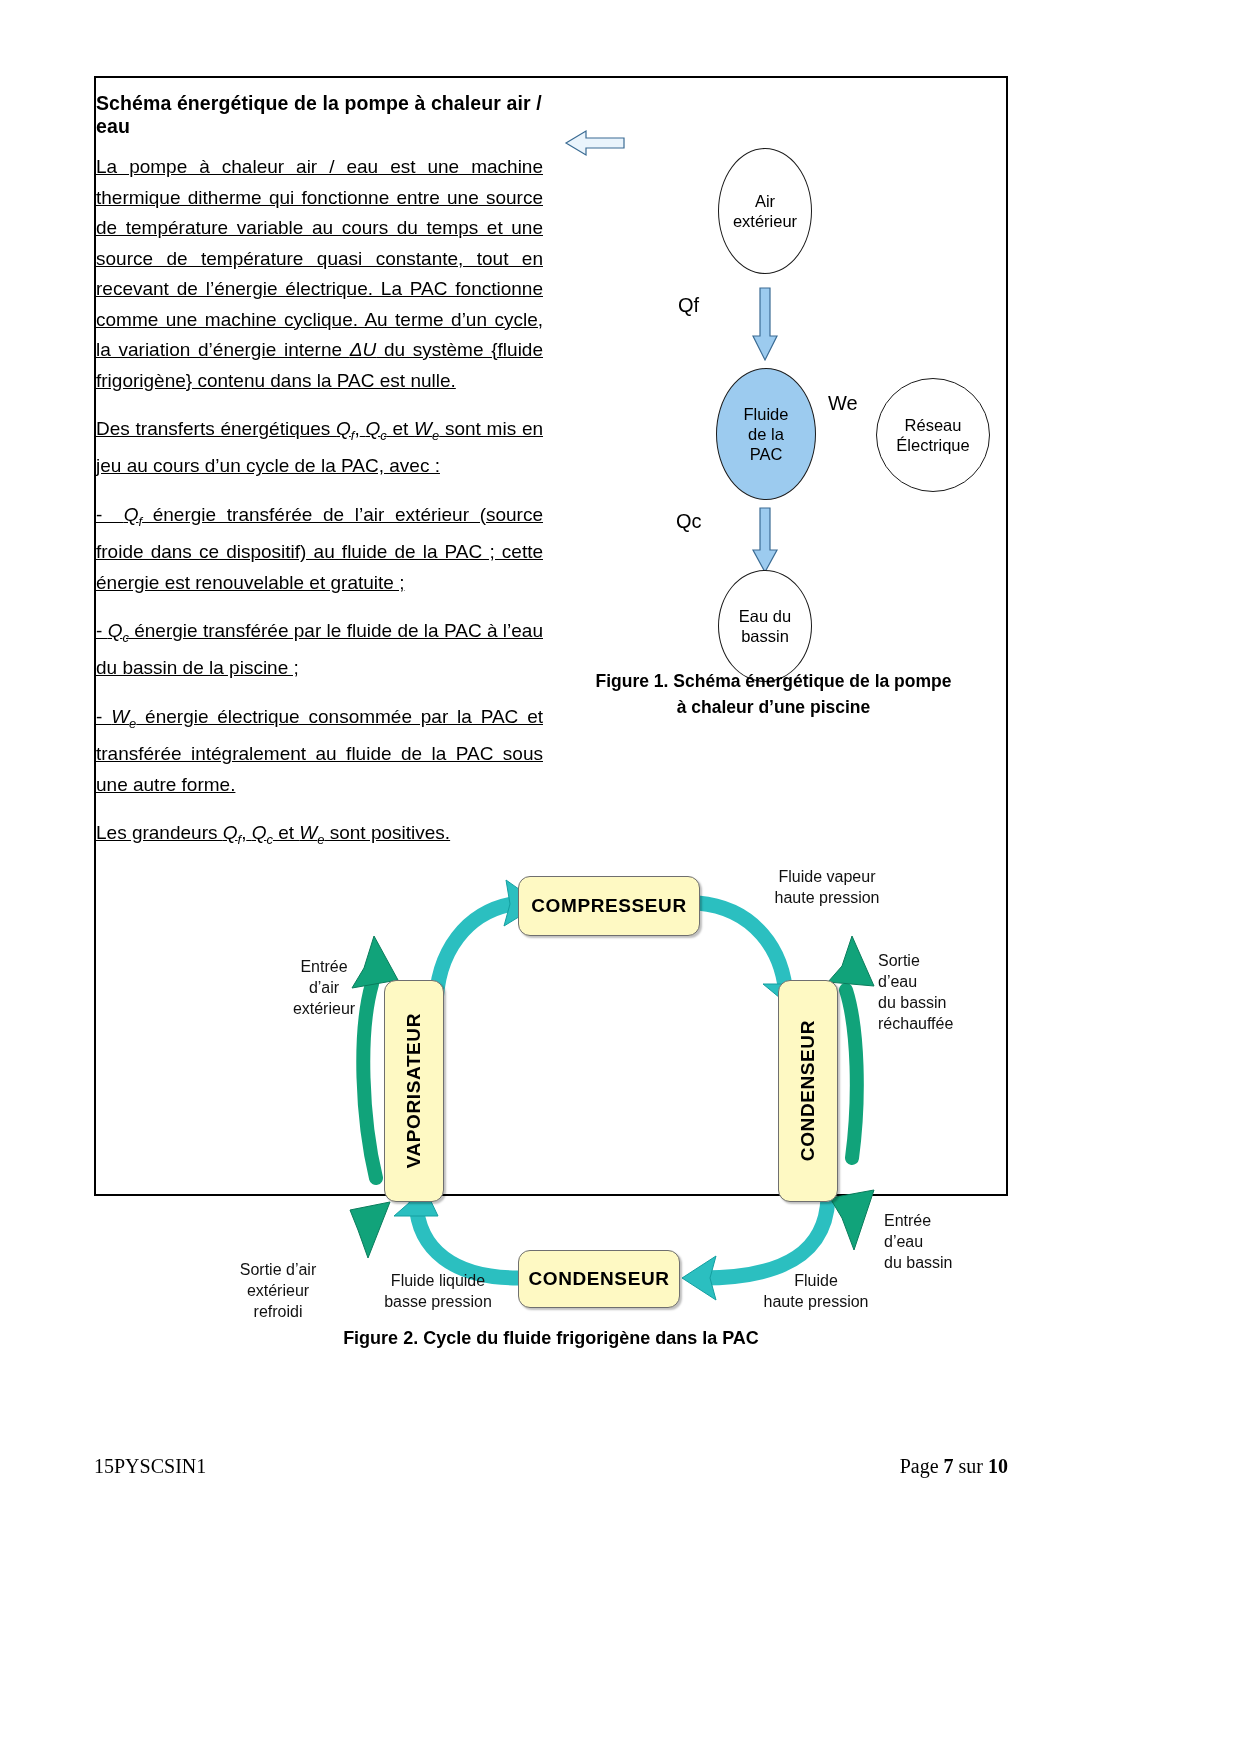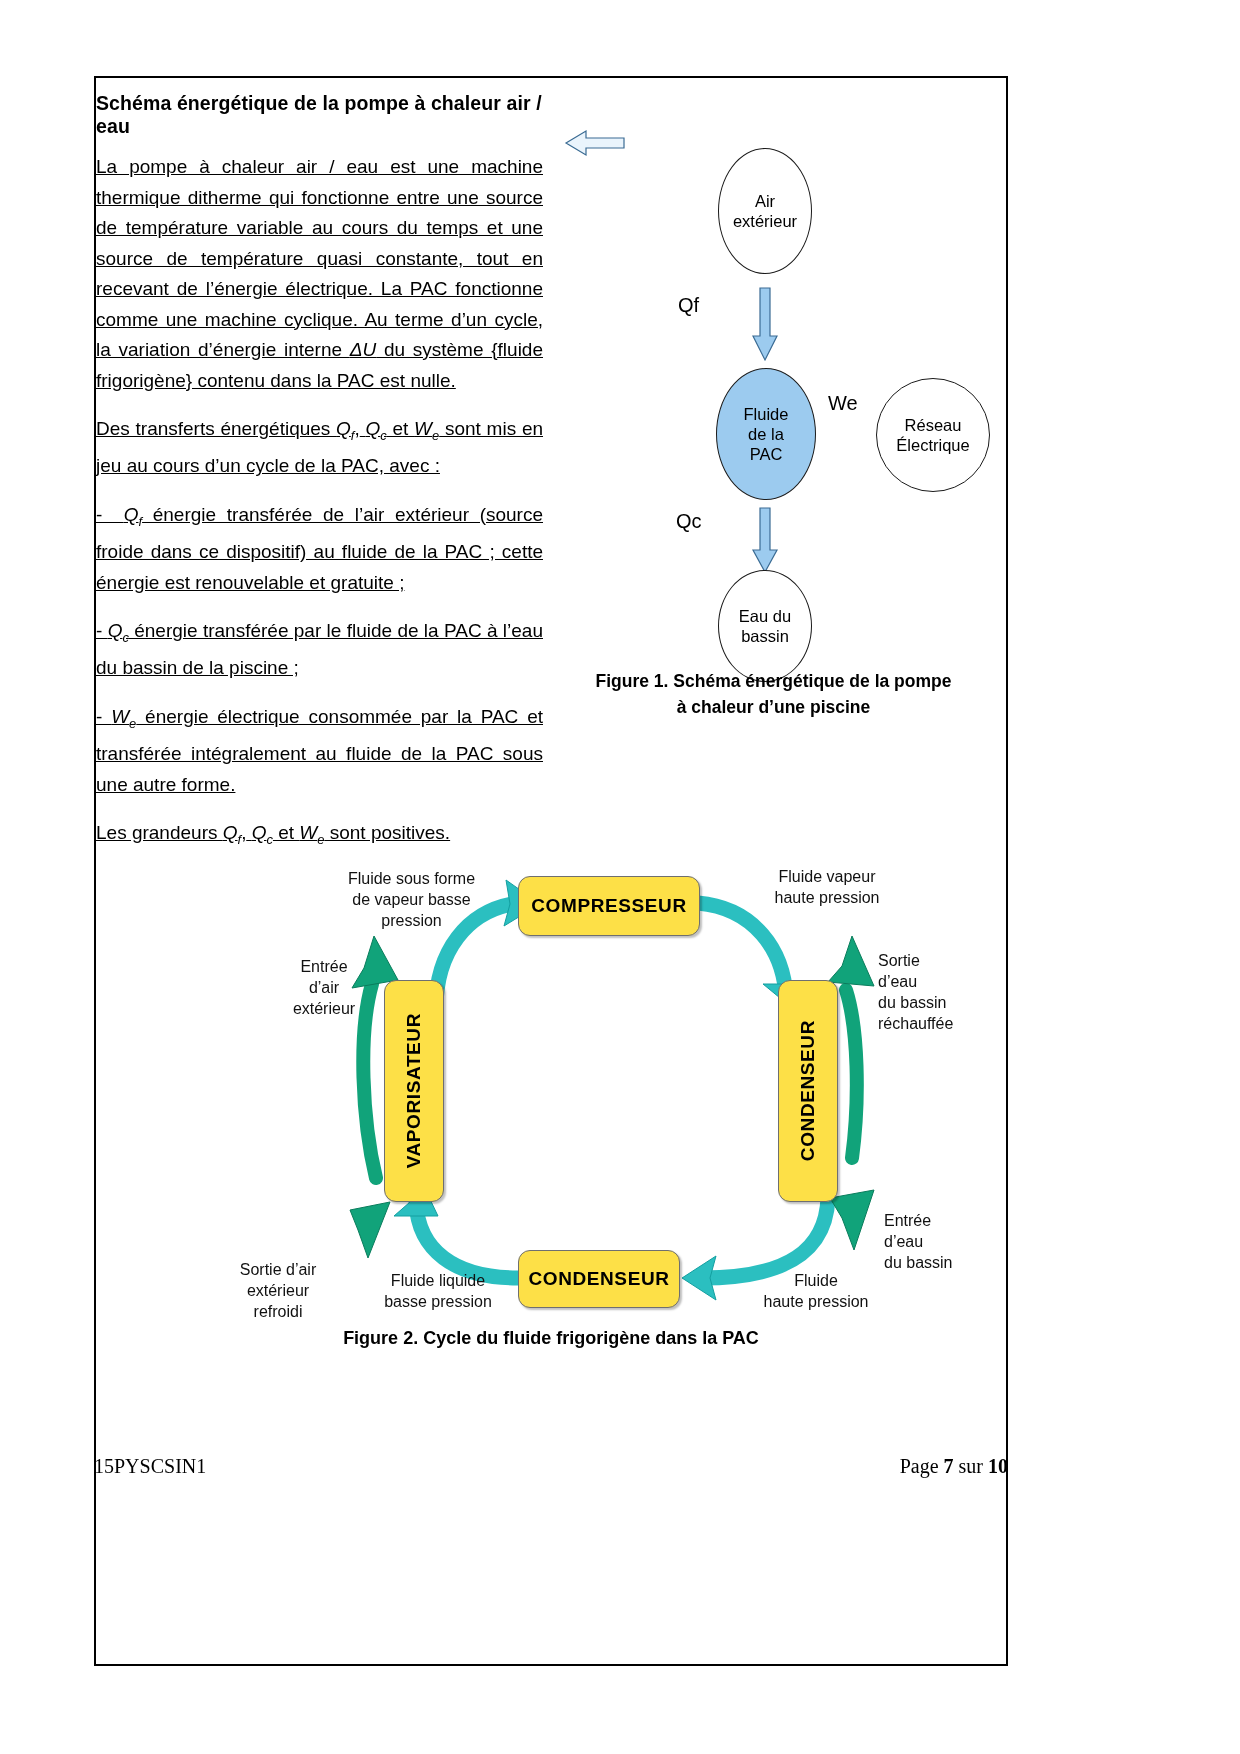--- a/index.html
+++ b/index.html
@@ -1,20 +1,20 @@
 <!DOCTYPE html>
 <html><head>
 <meta charset="utf-8">
 <style>
   html,body{margin:0;padding:0;background:#ffffff;}
   body{width:1240px;height:1754px;font-family:"Liberation Sans",sans-serif;color:#000;position:relative;}
   .page{position:absolute;left:0;top:0;width:1240px;height:1754px;}
 
   .frame{
-    position:absolute;left:94px;top:76px;width:914px;height:1590px;
+    position:absolute;left:94px;top:76px;width:914px;height:1120px;
     border:2px solid #000;box-sizing:border-box;background:#fff;padding-left:44px;
   }
 
   .title{
     position:absolute;left:0px;top:14px;width:470px;
     font-size:19.5px;font-weight:bold;letter-spacing:.1px;
   }
 
   .col{
     position:absolute;left:0px;top:66px;width:447px;
@@ -50,21 +50,21 @@
   .arrowh.a3{left:256px;top:292px;}
 
   .fig1cap{
     position:absolute;left:440px;top:590px;width:475px;
     text-align:center;font-weight:bold;font-size:17.5px;line-height:26px;
   }
 
   
   .fig2{position:absolute;left:40px;top:780px;width:836px;height:480px;}
   .gbox{
-    position:absolute;background:#fde047;border:1.2px solid #6f6f6f;border-radius:12px;
+    position:absolute;background:#fef9c3;border:1.2px solid #6f6f6f;border-radius:12px;
     box-shadow:2px 2px 2px rgba(0,0,0,.25);
     display:flex;align-items:center;justify-content:center;
     font-weight:bold;font-size:19px;letter-spacing:.6px;color:#000;
   }
   .gbox.compresseur{left:382px;top:18px;width:180px;height:58px;}
   .gbox.detendeur{left:382px;top:392px;width:160px;height:56px;}
   .gbox.vaporisateur{left:248px;top:122px;width:58px;height:220px;}
   .gbox.condenseur{left:642px;top:122px;width:58px;height:220px;}
   .vert span{writing-mode:vertical-rl;transform:rotate(180deg);white-space:nowrap;}
 
@@ -210,25 +210,20 @@
       </div>
 
       <div class="gbox vaporisateur vert">
         <span>VAPORISATEUR</span>
       </div>
 
       <div class="gbox detendeur">
         <span>CONDENSEUR</span>
       </div>
 
-      <div class="f2lbl l-tl">
-        <span>Fluide sous forme</span><br>
-        <span>de vapeur basse</span><br>
-        <span>pression</span>
-      </div>
 
       <div class="f2lbl l-tr">
         <span>Fluide vapeur</span><br>
         <span>haute pression</span>
       </div>
 
       <div class="f2lbl l-entree-air">
         <span>Entrée</span><br>
         <span>d’air</span><br>
         <span>extérieur</span>

